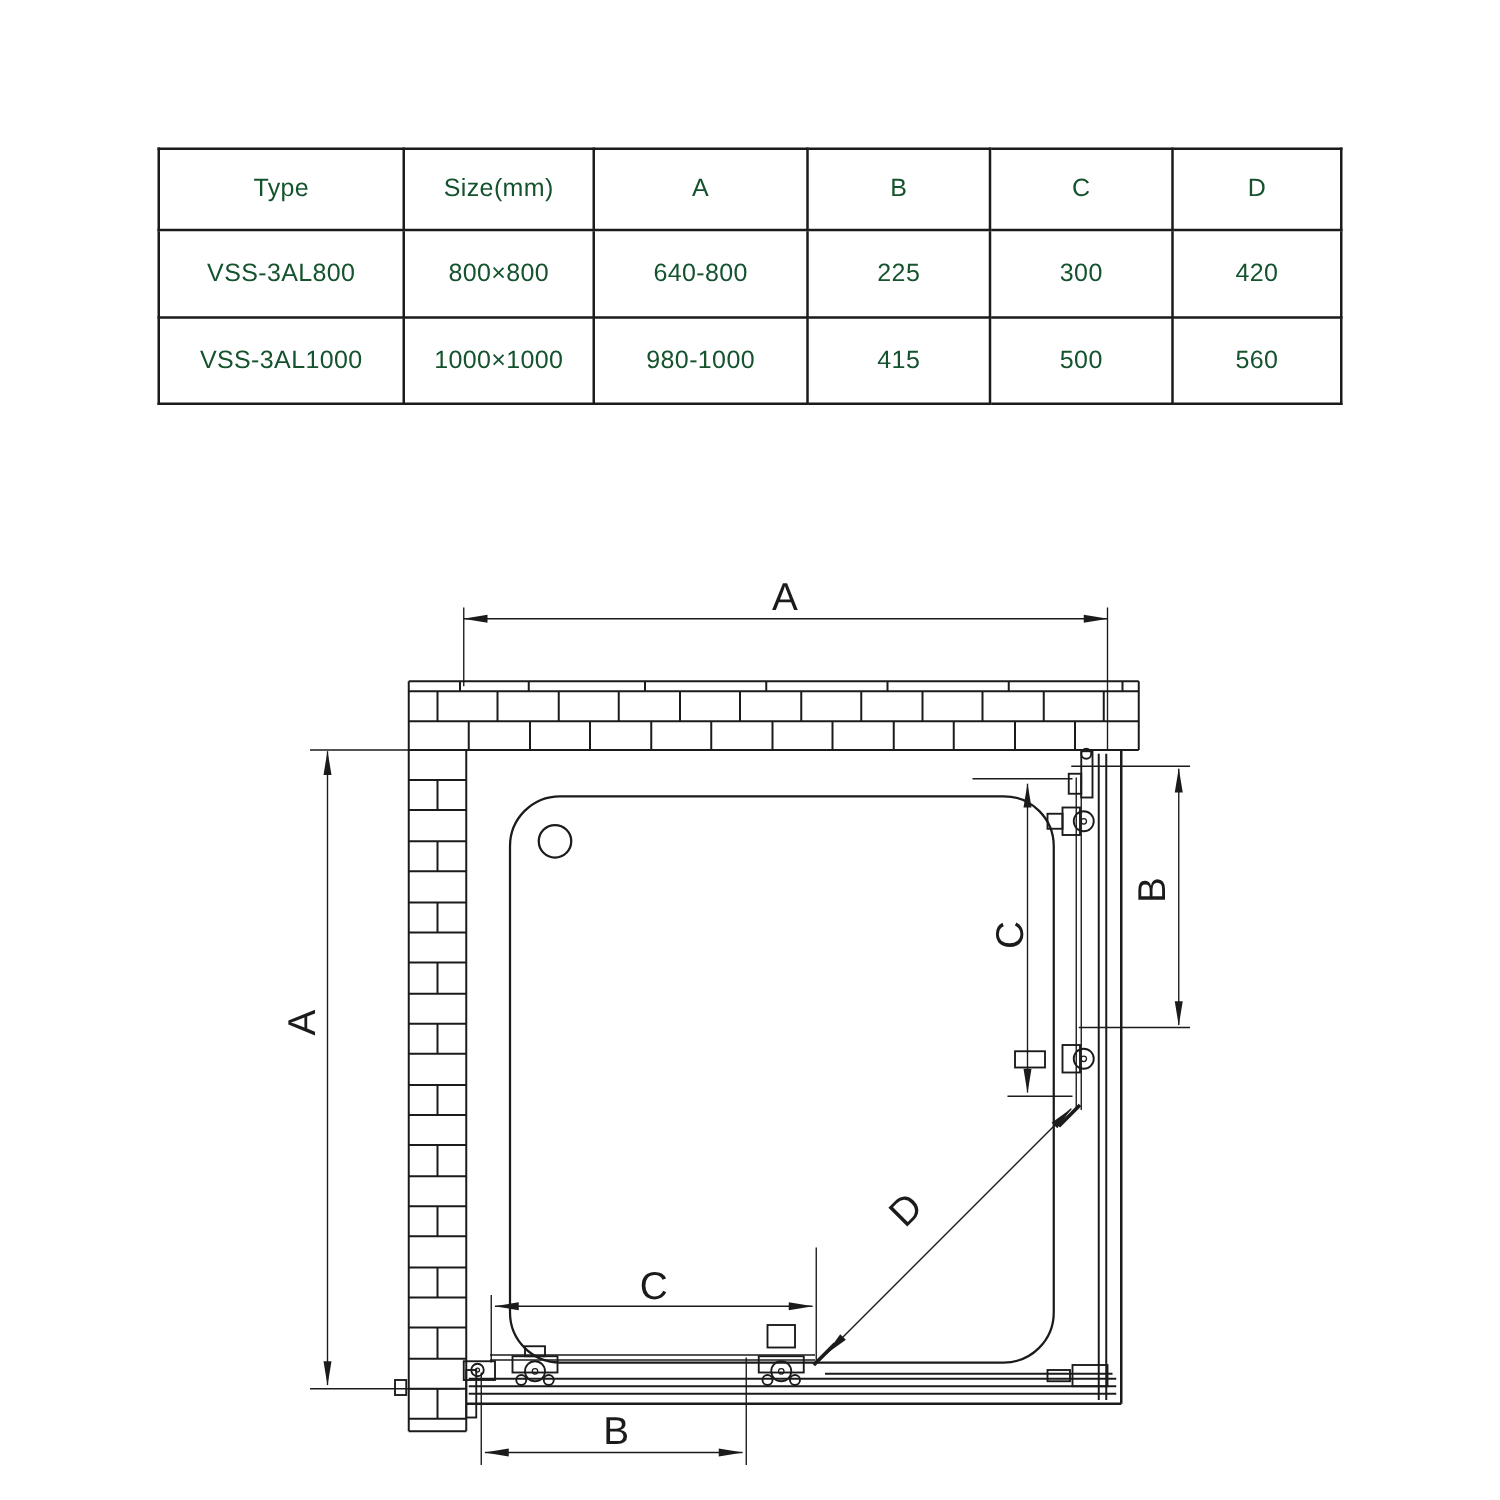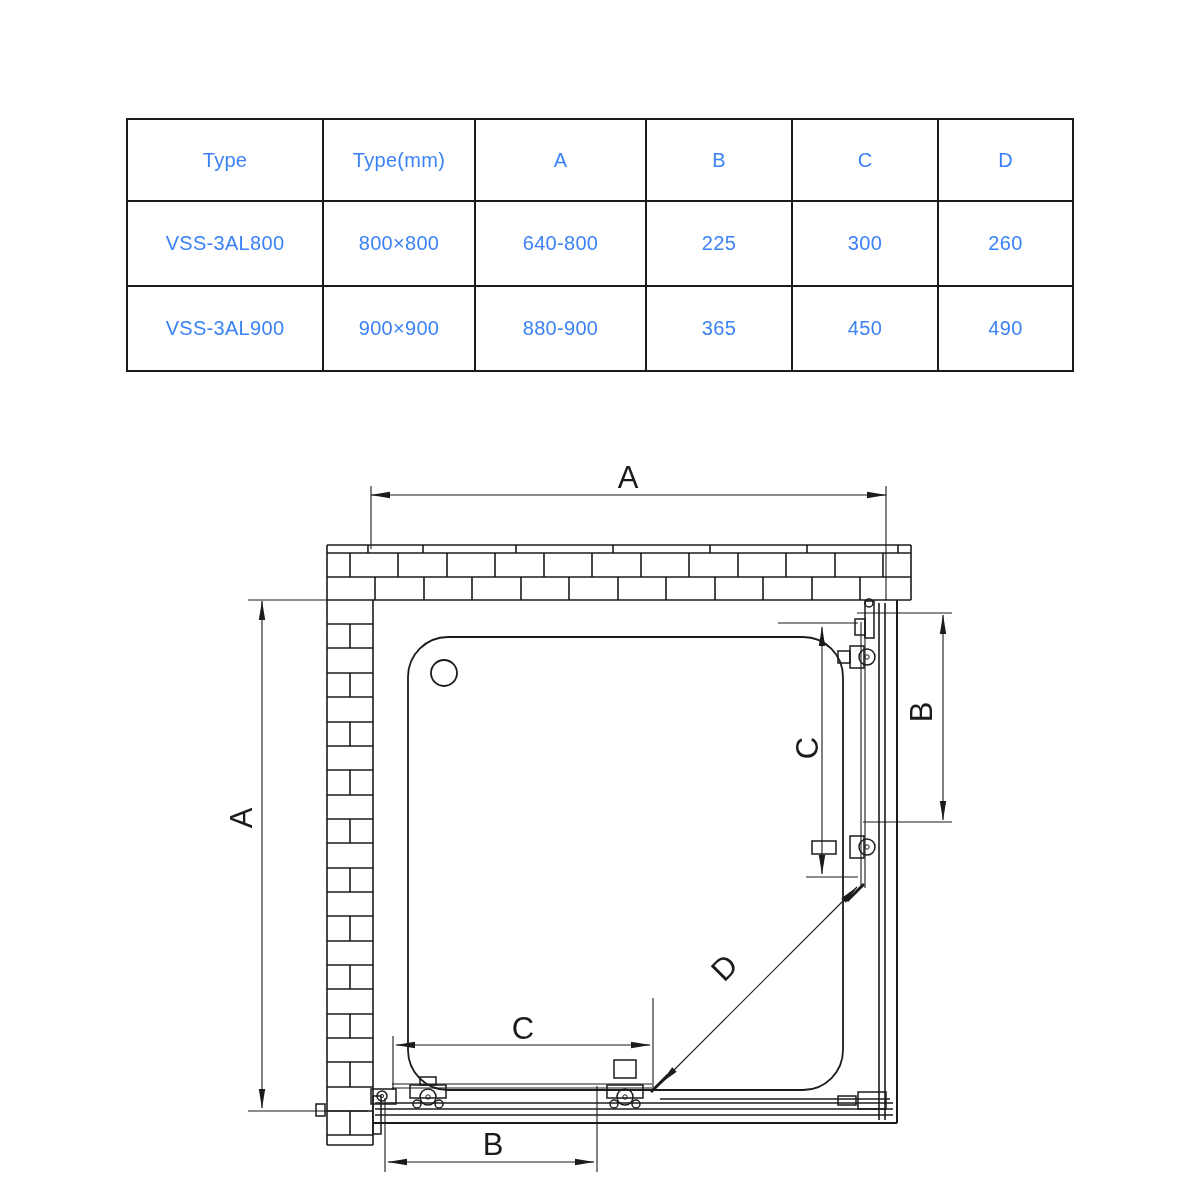--- a/index.html
+++ b/index.html
@@ -2,21 +2,21 @@
 <html><head>
 <meta charset="utf-8">
 <style>
   html,body{margin:0;padding:0;background:#ffffff;}
   #page{position:relative;width:1200px;height:1200px;background:#ffffff;overflow:hidden;
         font-family:"Liberation Sans",sans-serif;color:#1b1b1b;}
   
   #spec{position:absolute;left:126px;top:118px;width:946px;height:206px;
         border-collapse:collapse;table-layout:fixed;}
   #spec td{border:2px solid #1b1b1b;text-align:center;vertical-align:middle;
-        font-size:20px;color:#3b82f6;letter-spacing:0.3px;padding:16px;}
+        font-size:20px;color:#14532d;letter-spacing:0.3px;padding:0;}
   #spec tr.hdr td{height:48px;}
   #spec tr.row td{height:51px;}
   
   #draw{position:absolute;left:0;top:0;width:1200px;height:1200px;}
   #draw line,#draw path,#draw rect,#draw circle{stroke:#1b1b1b;fill:none;}
   .main{stroke-width:2px;}
   .med{stroke-width:1.6px;}
   .thin{stroke-width:1.1px;}
   .hw{fill:#ffffff;stroke-width:1.5px;}
   .dot{fill:#1b1b1b;stroke:none;}
@@ -33,41 +33,41 @@
       <col style="width:196px">
         <col style="width:152px">
         <col style="width:171px">
       <col style="width:146px">
         <col style="width:146px">
         <col style="width:135px">
     </colgroup>
     <tbody>
         <tr class="hdr">
       <td>Type</td>
-      <td>Type(mm)</td>
+      <td>Size(mm)</td>
       <td>A</td>
       <td>B</td>
       <td>C</td>
       <td>D</td>
     </tr>
     <tr class="row">
       <td>VSS-3AL800</td>
       <td>800×800</td>
       <td>640-800</td>
       <td>225</td>
       <td>300</td>
-      <td>260</td>
+      <td>420</td>
     </tr>
     <tr class="row">
-      <td>VSS-3AL900</td>
-      <td>900×900</td>
-      <td>880-900</td>
-      <td>365</td>
-      <td>450</td>
-      <td>490</td>
+      <td>VSS-3AL1000</td>
+      <td>1000×1000</td>
+      <td>980-1000</td>
+      <td>415</td>
+      <td>500</td>
+      <td>560</td>
     </tr>
   </tbody>
     </table>
 
   <svg id="draw" viewBox="0 0 1200 1200">
     <defs>
       <marker id="arr" markerWidth="22" markerHeight="8" refX="21" refY="4" orient="auto-start-reverse" markerUnits="userSpaceOnUse">
         <path d="M21.5,4 L2,0.8 L2,7.2 Z" style="fill:#1b1b1b;stroke:none"></path>
       </marker>
     </defs>

